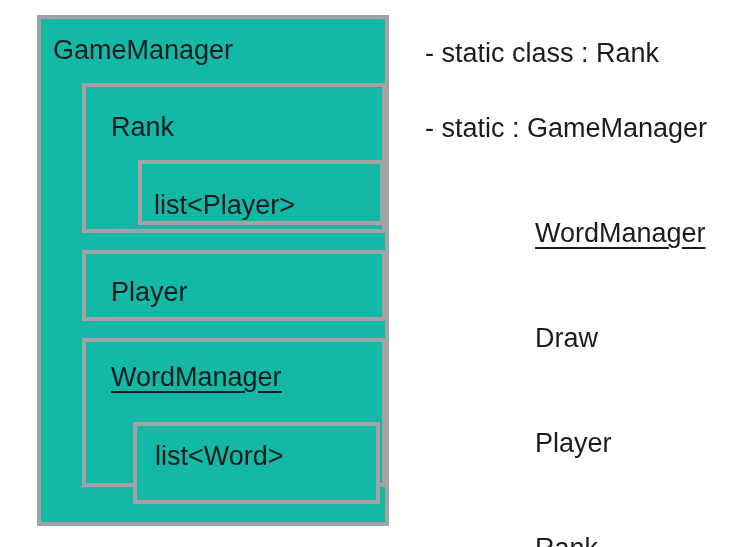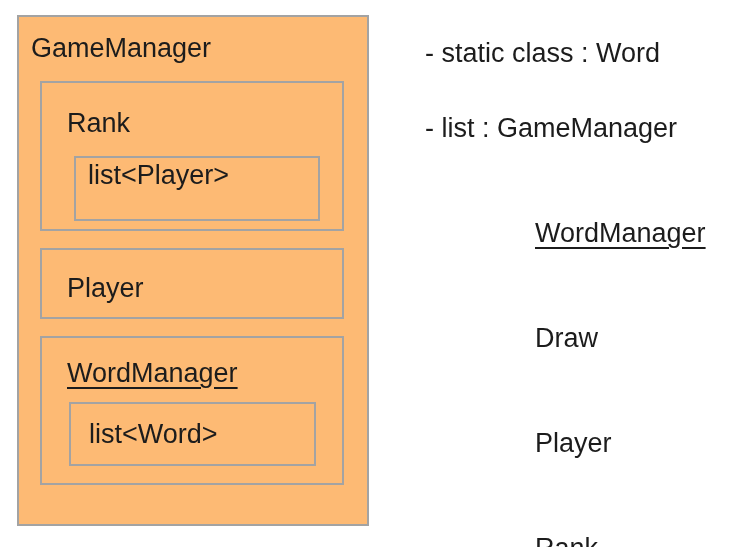--- a/index.html
+++ b/index.html
@@ -12,22 +12,23 @@
     width: 755px;
     height: 547px;
     background: #ffffff;
     overflow: hidden;
     font-family: "Liberation Sans", sans-serif;
     color: #1c1c1c;
   }
   .box {
     position: absolute;
     box-sizing: border-box;
-    border: 2px solid #a3a3a3;
-    background: #fdba74;
+    border: 4px solid #a3a3a3;
+    background: #14b8a6;
+    margin-left: 20px;
   }
   .label, .note {
     position: absolute;
     font-size: 27px;
     line-height: 31px;
     white-space: pre;
   }
   .class-list {
     position: absolute;
     font-size: 27px;
@@ -49,41 +50,41 @@
 <div class="canvas">
 
   <div class="box" style="left:17px; top:15px; width:352px; height:511px;">
 
     <div class="label" style="left:12px; top:16px;">GameManager</div>
 
     <div class="box" style="left:21px; top:64px; width:304px; height:150px;">
       <div class="label" style="left:25px; top:25px;">Rank</div>
 
       <div class="box" style="left:32px; top:73px; width:246px; height:65px;">
-        <div class="label" style="left:12px; top:2px;">list&lt;Player&gt;</div>
+        <div class="label" style="left:12px; top:26px;">list&lt;Player&gt;</div>
       </div>
     </div>
 
     <div class="box" style="left:21px; top:231px; width:304px; height:71px;">
       <div class="label" style="left:25px; top:23px;">Player</div>
     </div>
 
     <div class="box" style="left:21px; top:319px; width:304px; height:149px;">
       <div class="label misspelled" style="left:25px; top:20px;">WordManager</div>
 
-      <div class="box" style="left:27px; top:64px; width:247px; height:64px;text-decoration:underline;">
+      <div class="box" style="left:27px; top:80px; width:247px; height:82px;text-decoration:underline;">
         <div class="label" style="left:18px; top:15px;">list&lt;Word&gt;</div>
       </div>
     </div>
 
   </div>
 
-  <div class="note" style="left:425px; top:38px;">- static class : Word</div>
+  <div class="note" style="left:425px; top:38px;">- static class : Rank</div>
 
-  <div class="note" style="left:425px; top:113px;">- list : GameManager</div>
+  <div class="note" style="left:425px; top:113px;">- static : GameManager</div>
 
   <div class="class-list" style="left:535px; top:146px;">
     <div class="misspelled">WordManager</div>
     <div>Draw</div>
     <div>Player</div>
     <div>Rank</div>
   </div>
 
 </div>
 

